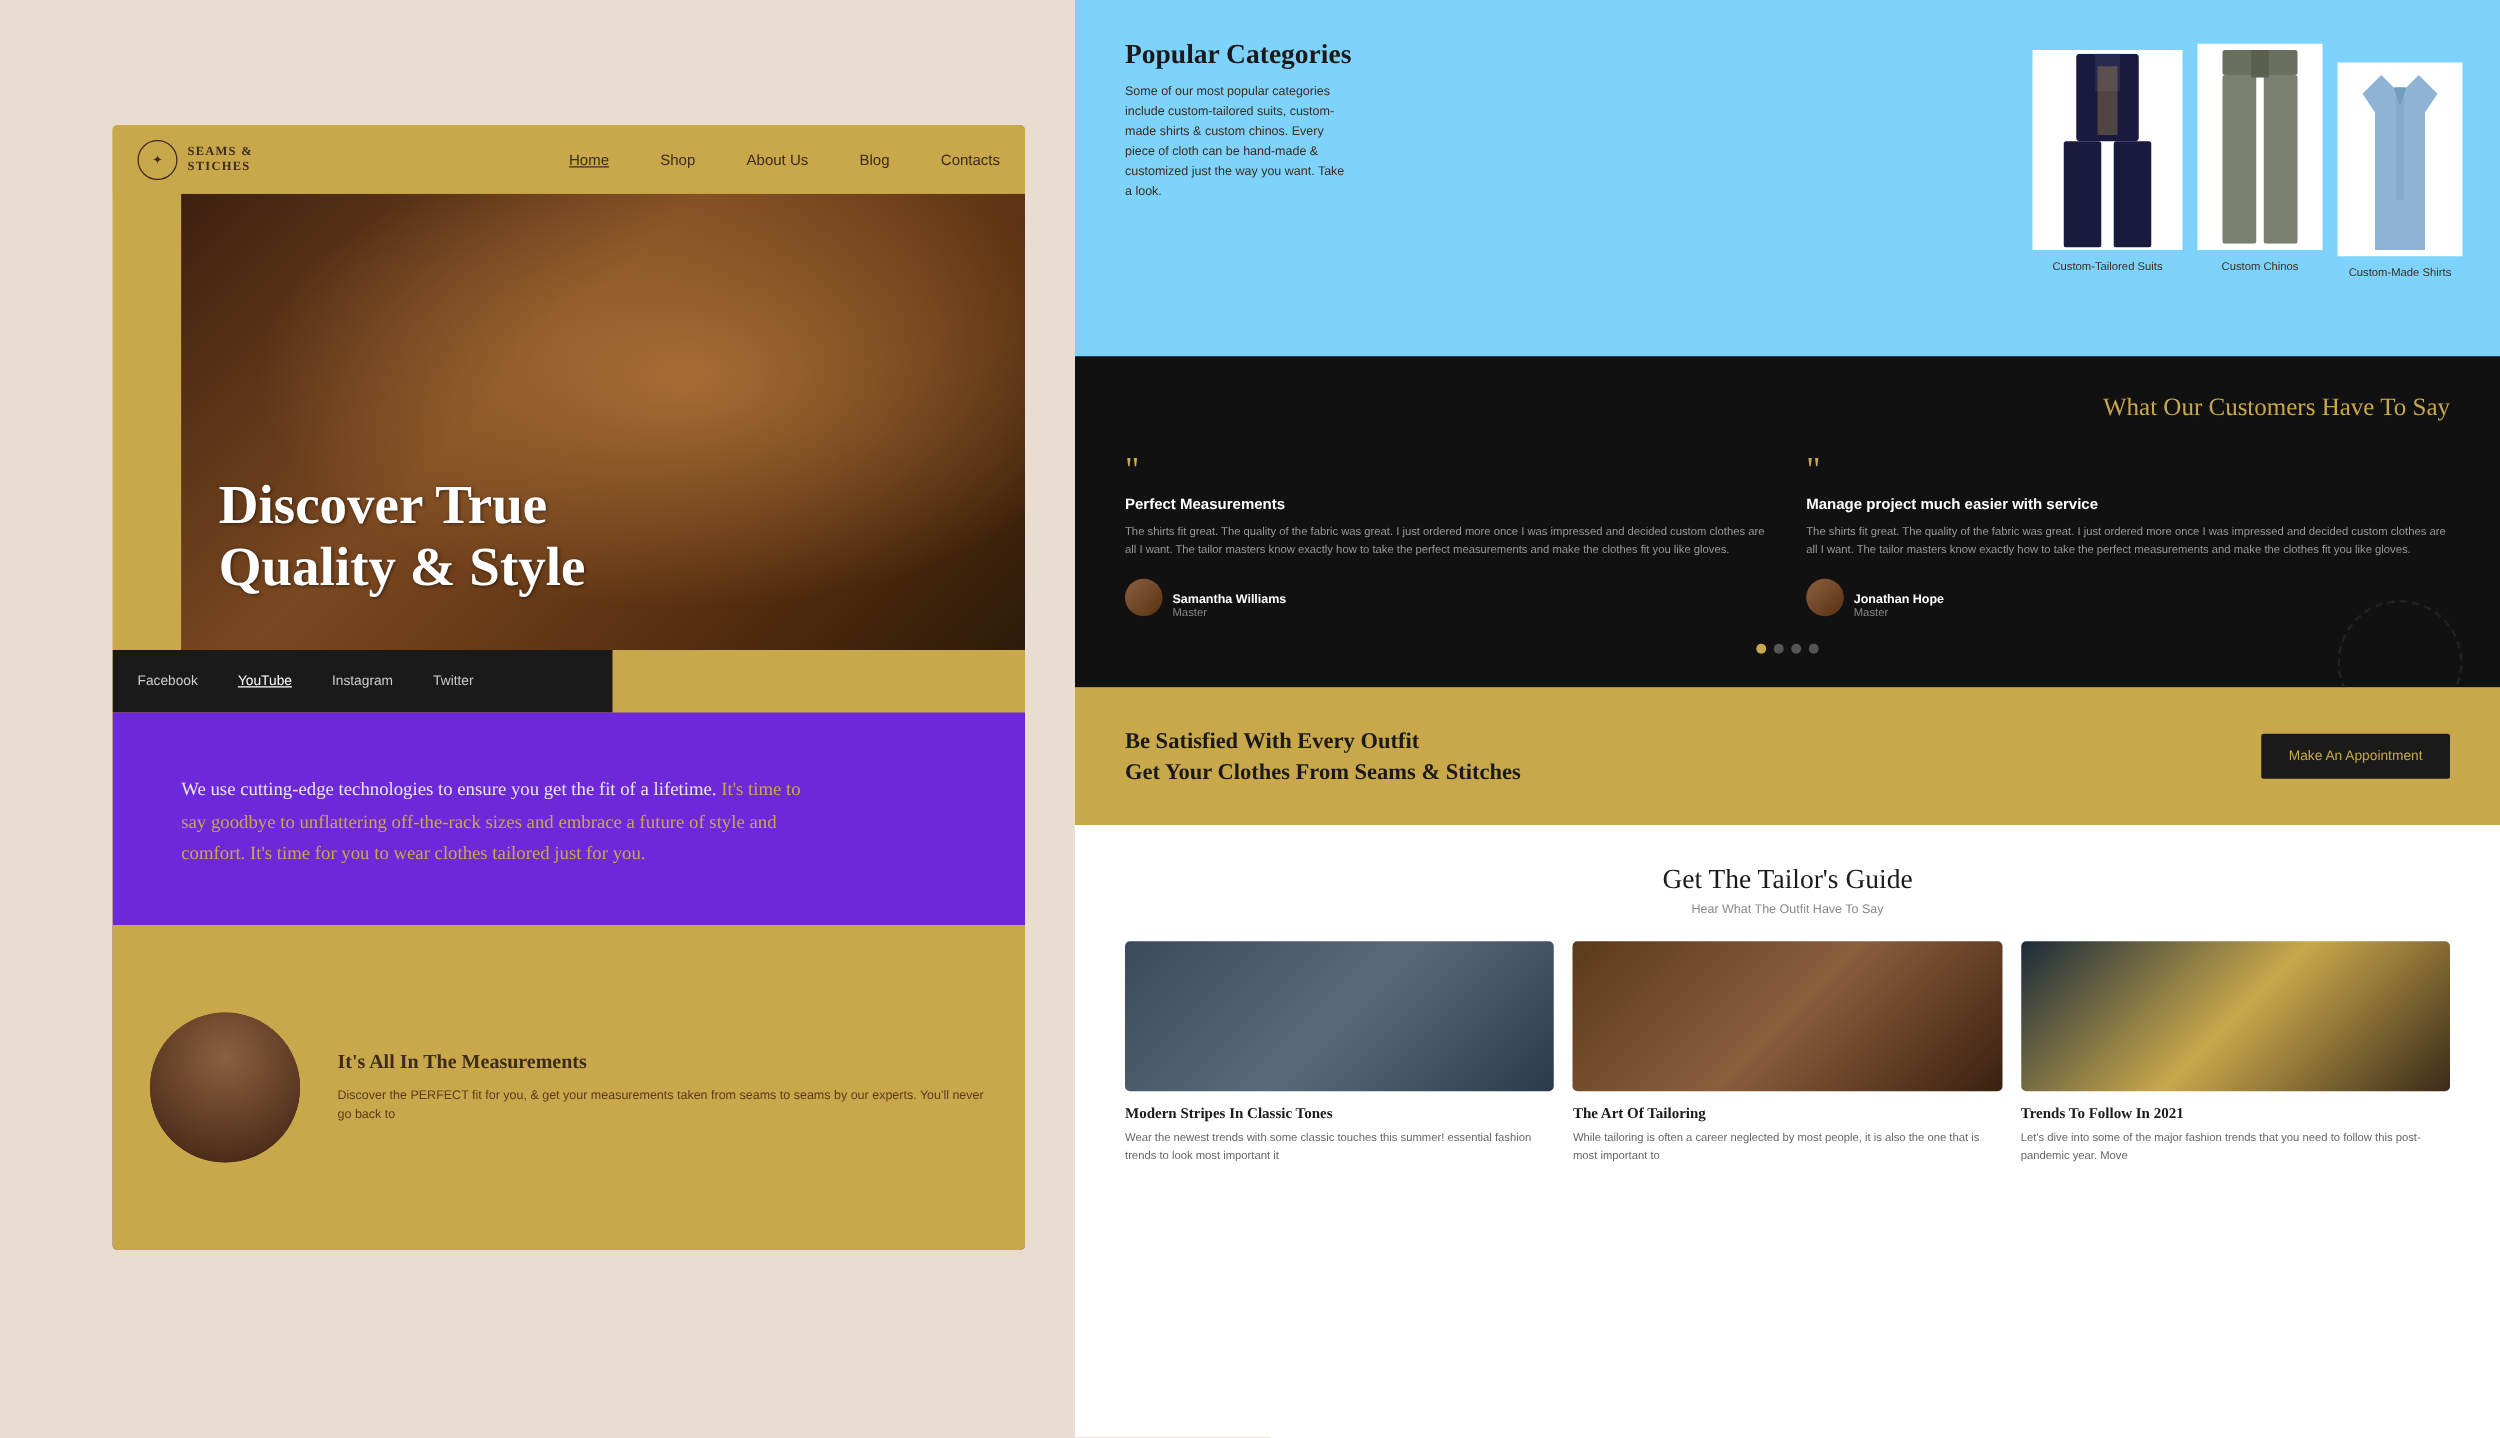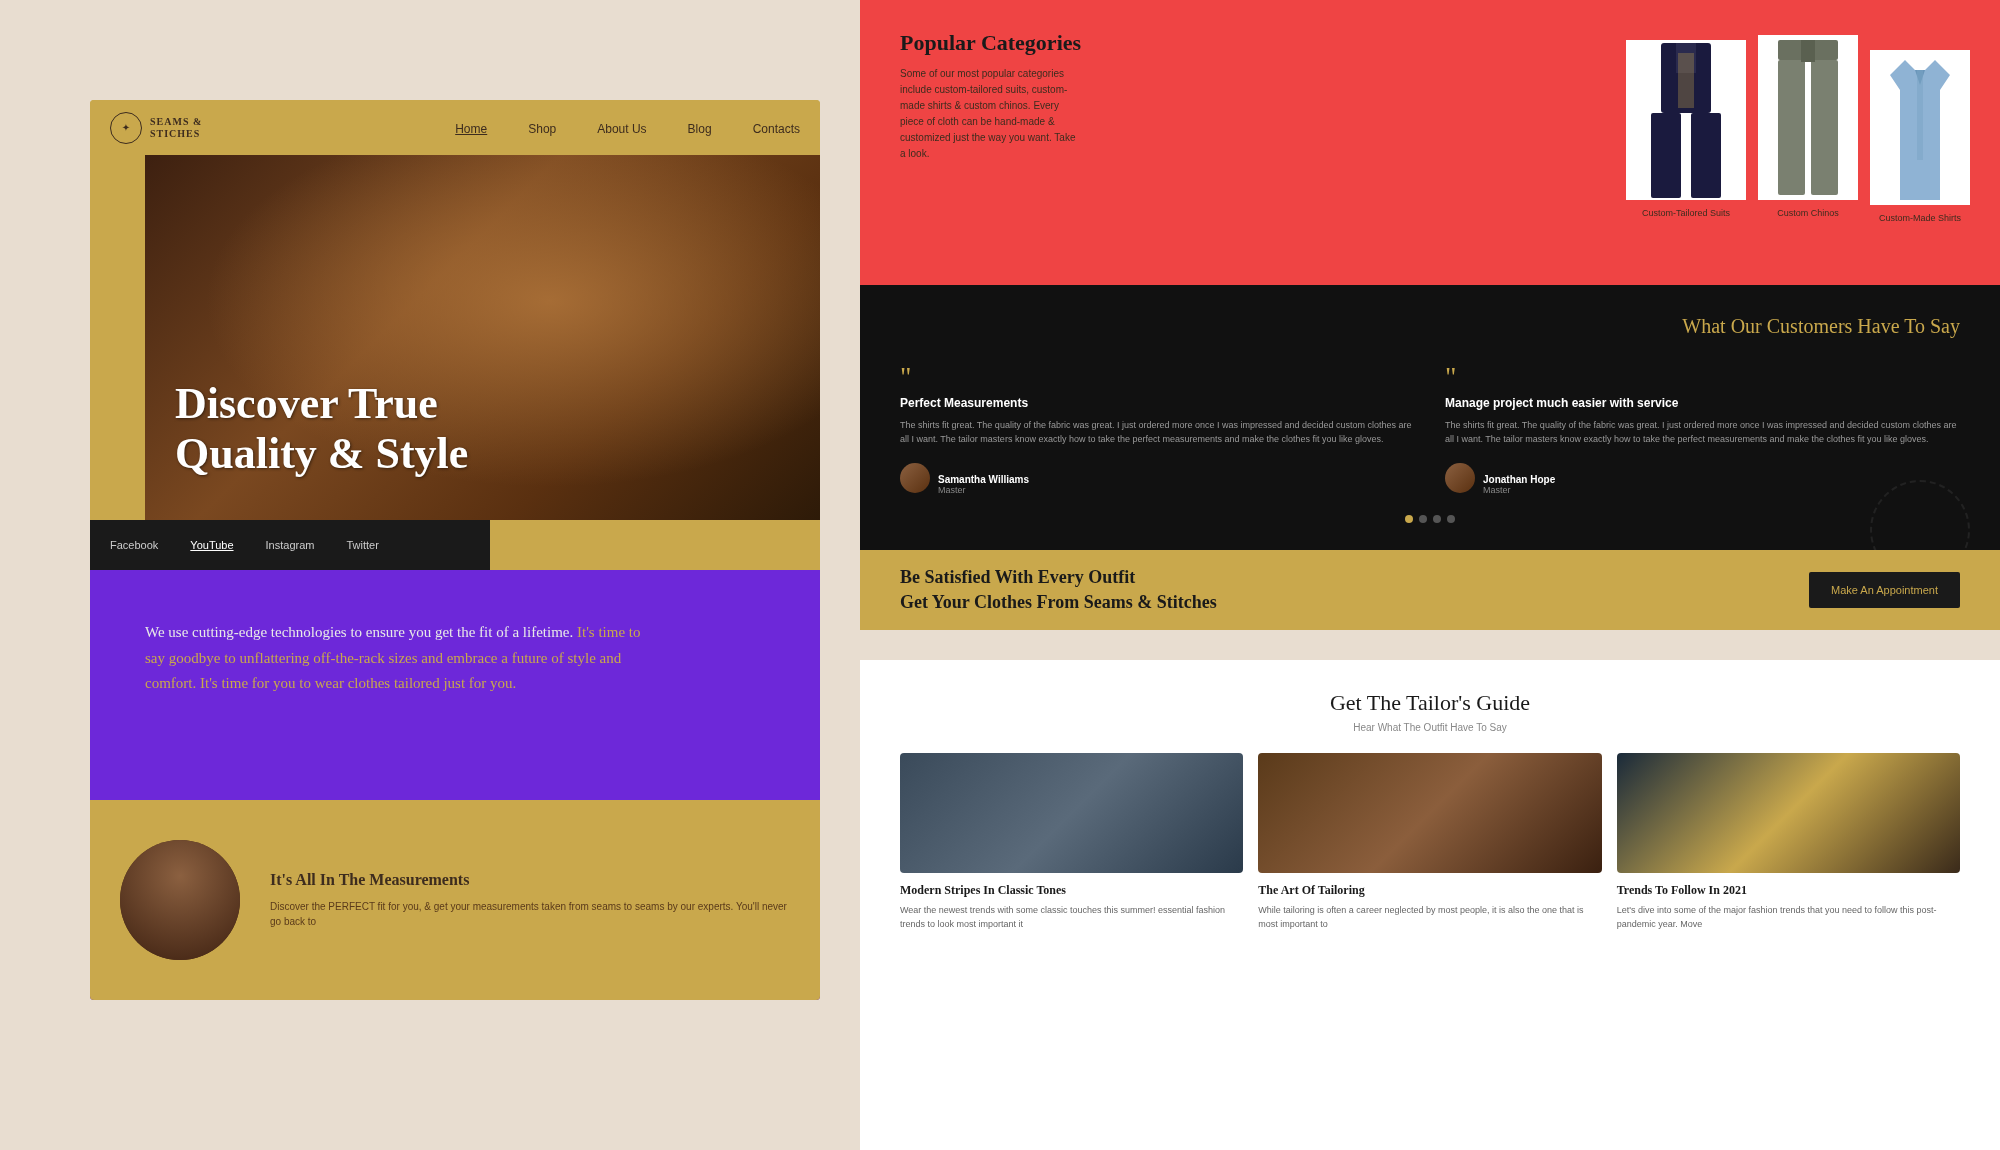--- a/index.html
+++ b/index.html
@@ -164,21 +164,21 @@
     .bottom-text-gold {
       color: #c9a84c;
     }
 
     
     .measurements-section {
       position: absolute;
       bottom: 0;
       left: 0;
       right: 0;
-      height: 200px;
+      height: 260px;
       background: #c9a84c;
       display: flex;
       align-items: center;
       gap: 30px;
       padding: 20px 30px;
     }
     .measurements-circle {
       width: 120px;
       height: 120px;
       border-radius: 50%;
@@ -219,21 +219,21 @@
       overflow: hidden;
     }
 
     
     .popular-categories {
       position: absolute;
       top: 0;
       left: 0;
       right: 0;
       height: 331px;
-      background: #ef4444;
+      background: #7dd3fc;
       padding: 30px 40px;
     }
     .section-title-gold {
       color: #1a1a1a;
       font-size: 22px;
       font-weight: bold;
       font-family: Georgia, serif;
       margin-bottom: 10px;
     }
     .categories-description {
@@ -377,21 +377,21 @@
       border: 2px dashed #333;
       opacity: 0.5;
     }
 
     
     .cta-section {
       position: absolute;
       top: 550px;
       left: 0;
       right: 0;
-      height: 80px;
+      height: 110px;
       background: #c9a84c;
       display: flex;
       align-items: center;
       justify-content: space-between;
       padding: 17px 40px;
     }
     .cta-text-block {}
     .cta-title {
       font-size: 18px;
       font-family: Georgia, serif;

